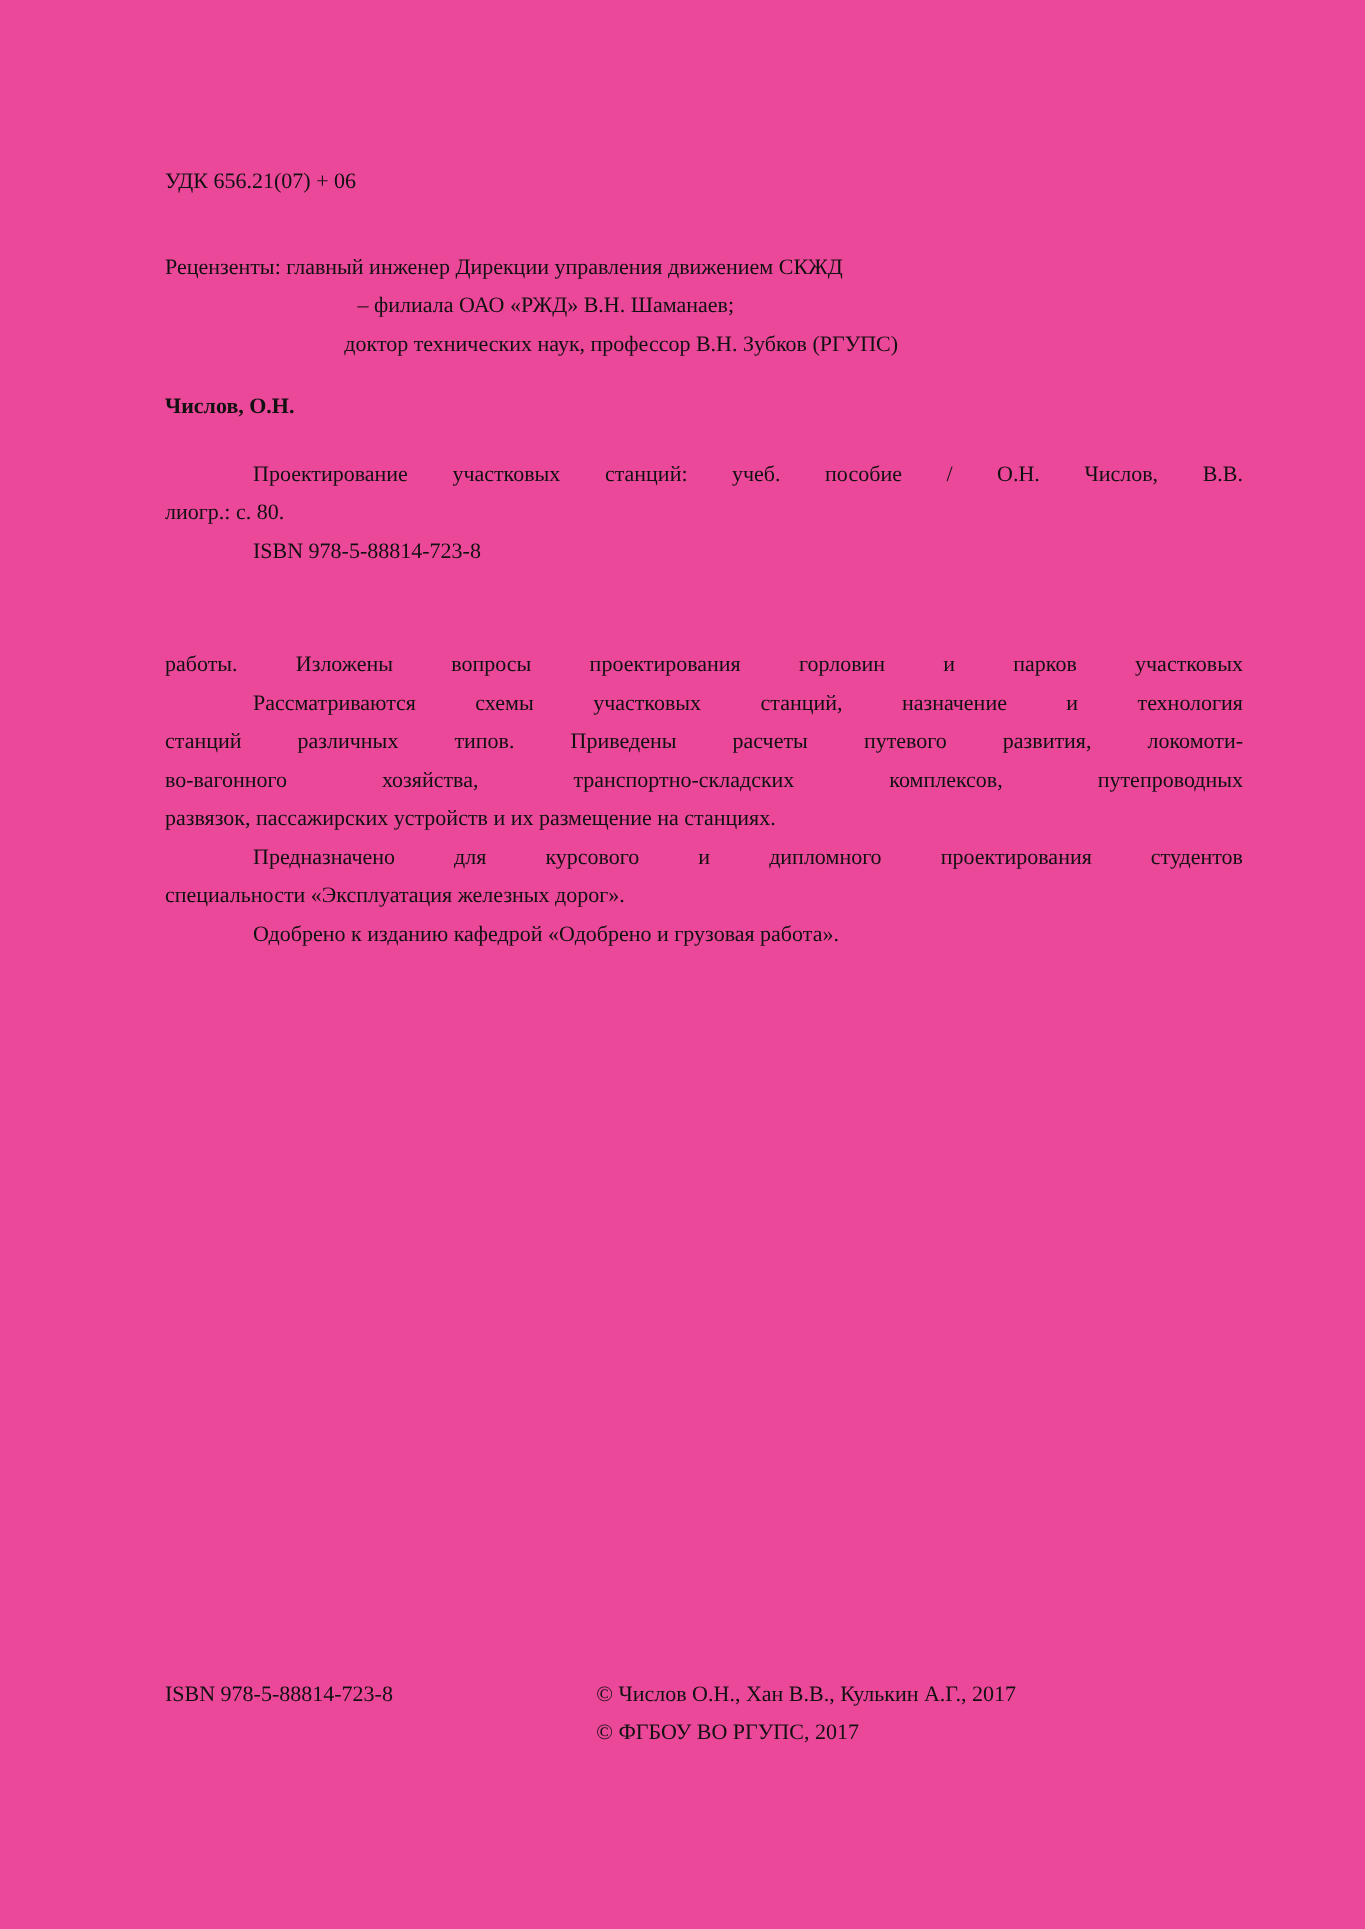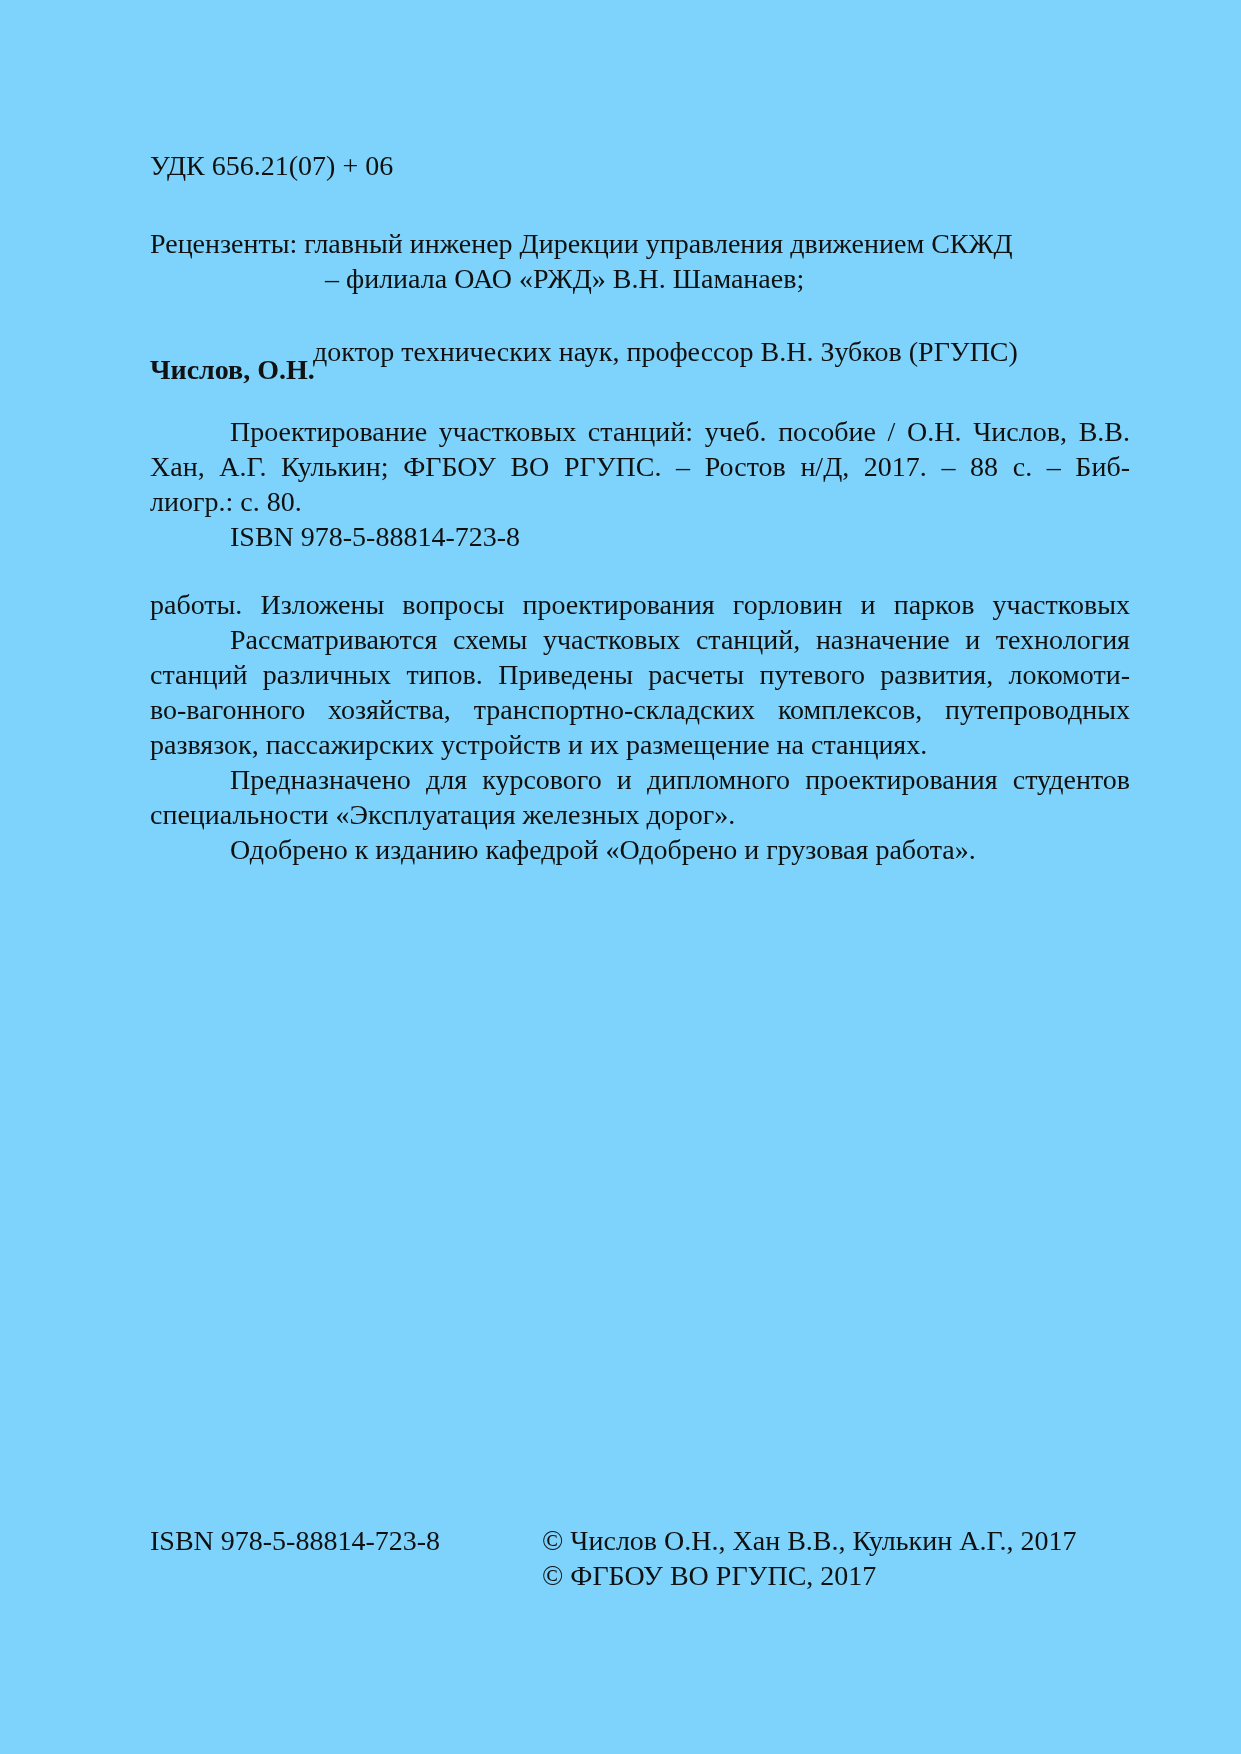--- a/index.html
+++ b/index.html
@@ -5,40 +5,40 @@
   html, body {
     margin: 0;
     padding: 0;
     background: #888;
   }
   .page {
     position: relative;
     width: 1241px;
     height: 1754px;
     margin: 0 auto;
-    background: #7dd3fc;
+    background: #ec4899;
     font-family: "Liberation Serif", "DejaVu Serif", serif;
-    font-size: 28px;
+    font-size: 20px;
     line-height: 35px;
     color: #111111;
     overflow: hidden;
   }
   .block {
     position: absolute;
     left: 150px;
     width: 980px;
   }
   .line { min-height: 35px; }
   .just {
     text-align: justify;
     text-align-last: justify;
   }
   .indent { text-indent: 80px; }
   .ind2 { padding-left: 175px; }
-  .ind3 { padding-left: 163px; margin-top: 38px; }
+  .ind3 { padding-left: 163px; }
   .udk       { top: 148px; }
   .reviewers { top: 226px; }
   .author    { top: 352px; font-weight: bold; }
   .biblio    { top: 414px; }
   .abstract  { top: 587px; }
   .footer    { top: 1523px; height: 70px; }
   .f-isbn {
     position: absolute;
     left: 0;
     top: 0;
@@ -59,21 +59,20 @@
   <div class="block reviewers">
     <div class="line">Рецензенты: главный инженер Дирекции управления движением СКЖД</div>
     <div class="line ind2">– филиала ОАО «РЖД» В.Н. Шаманаев;</div>
     <div class="line ind3">доктор технических наук, профессор В.Н. Зубков (РГУПС)</div>
   </div>
 
   <div class="block author">Числов, О.Н.</div>
 
   <div class="block biblio">
     <div class="line just indent">Проектирование участковых станций: учеб. пособие / О.Н. Числов, В.В.</div>
-    <div class="line just">Хан, А.Г. Кулькин; ФГБОУ ВО РГУПС. – Ростов н/Д, 2017. – 88 с. – Биб-</div>
     <div class="line">лиогр.: с. 80.</div>
     <div class="line indent">ISBN 978-5-88814-723-8</div>
   </div>
 
   <div class="block abstract">
     <div class="line just">работы. Изложены вопросы проектирования горловин и парков участковых</div>
     <div class="line just indent">Рассматриваются схемы участковых станций, назначение и технология</div>
     <div class="line just">станций различных типов. Приведены расчеты путевого развития, локомоти-</div>
     <div class="line just">во-вагонного хозяйства, транспортно-складских комплексов, путепроводных</div>
     <div class="line">развязок, пассажирских устройств и их размещение на станциях.</div>

